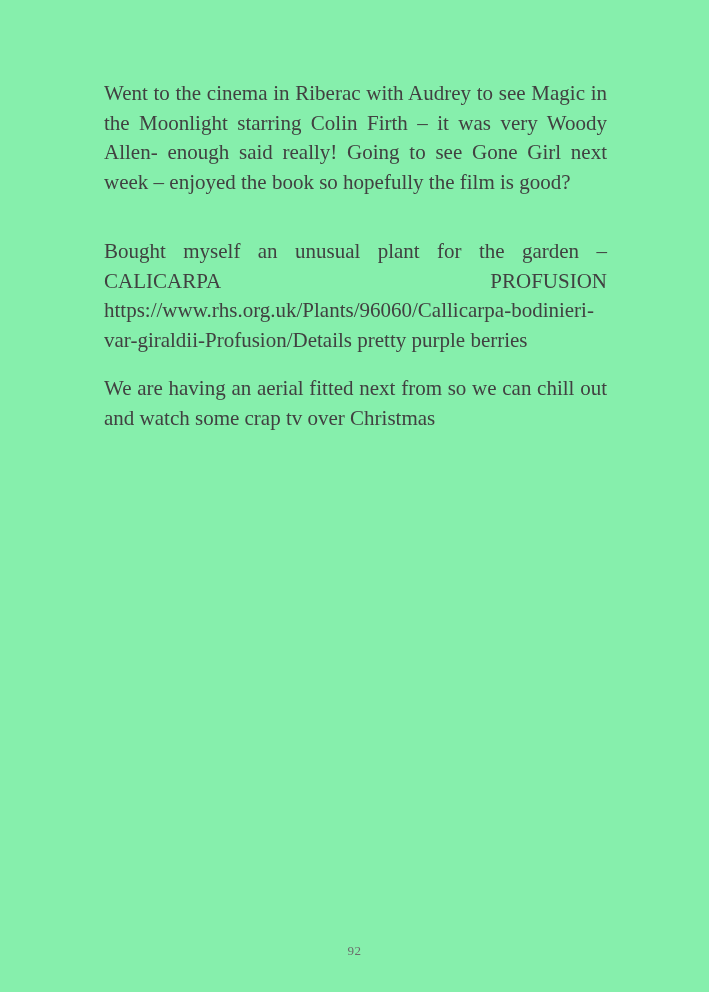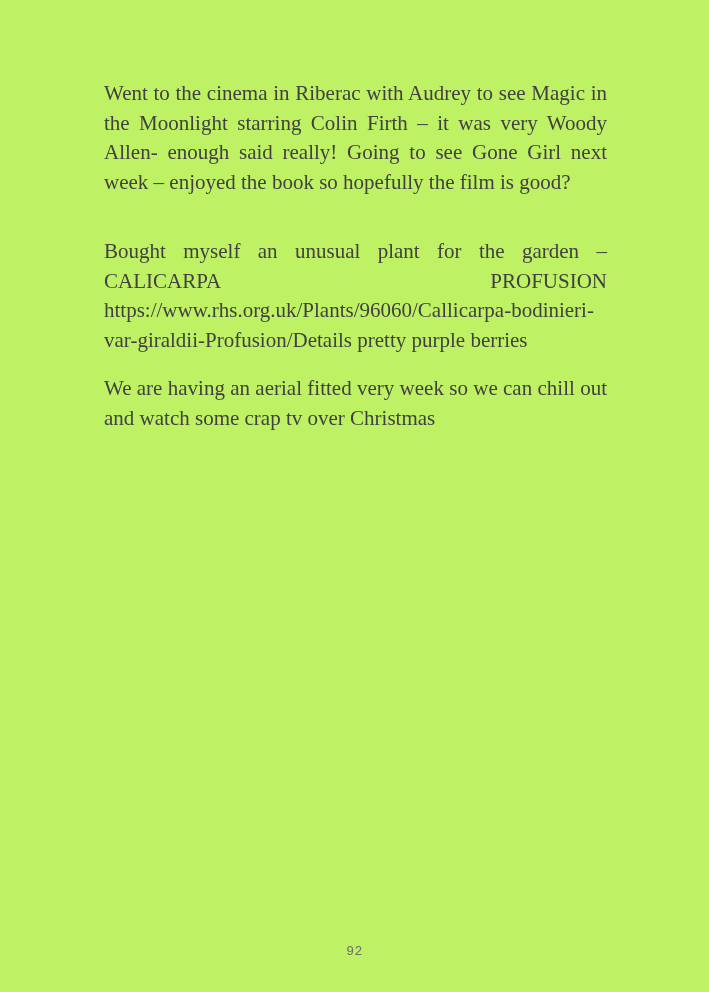--- a/index.html
+++ b/index.html
@@ -10,21 +10,21 @@
   body {
     width: 709px;
     height: 992px;
     font-family: "Liberation Serif", "DejaVu Serif", serif;
     overflow: hidden;
   }
   .page {
     position: relative;
     width: 709px;
     height: 992px;
-    background: #bef264;
+    background: #86efac;
   }
   .text-block {
     position: absolute;
     left: 104px;
     top: 79px;
     width: 503px;
     color: #414141;
     font-size: 21px;
     line-height: 29.5px;
     text-align: justify;
@@ -39,26 +39,25 @@
   }
   .page-number {
     position: absolute;
     left: 0;
     bottom: 33px;
     width: 100%;
     text-align: center;
     font-size: 13px;
     color: #6b6b6b;
     letter-spacing: 0.5px;
-    font-family: Liberation Mono, monospace;
   }
 </style>
 </head>
 <body>
 
 <div class="page">
   <div class="text-block">
     <p>Went to the cinema in Riberac with Audrey to see Magic in the Moonlight starring Colin Firth – it was very Woody Allen- enough said really! Going to see Gone Girl next week – enjoyed the book so hopefully the film is good?</p>
     <p class="has-url">Bought myself an unusual plant for the garden – CALICARPA PROFUSION https://www.rhs.org.uk/Plants/96060/Callicarpa-bodinieri-var-giraldii-Profusion/Details pretty purple berries</p>
-    <p>We are having an aerial fitted very week so we can chill out and watch some crap tv over Christmas</p>
+    <p>We are having an aerial fitted next from so we can chill out and watch some crap tv over Christmas</p>
   </div>
   <div class="page-number">92</div>
 </div>
 
 </body></html>

